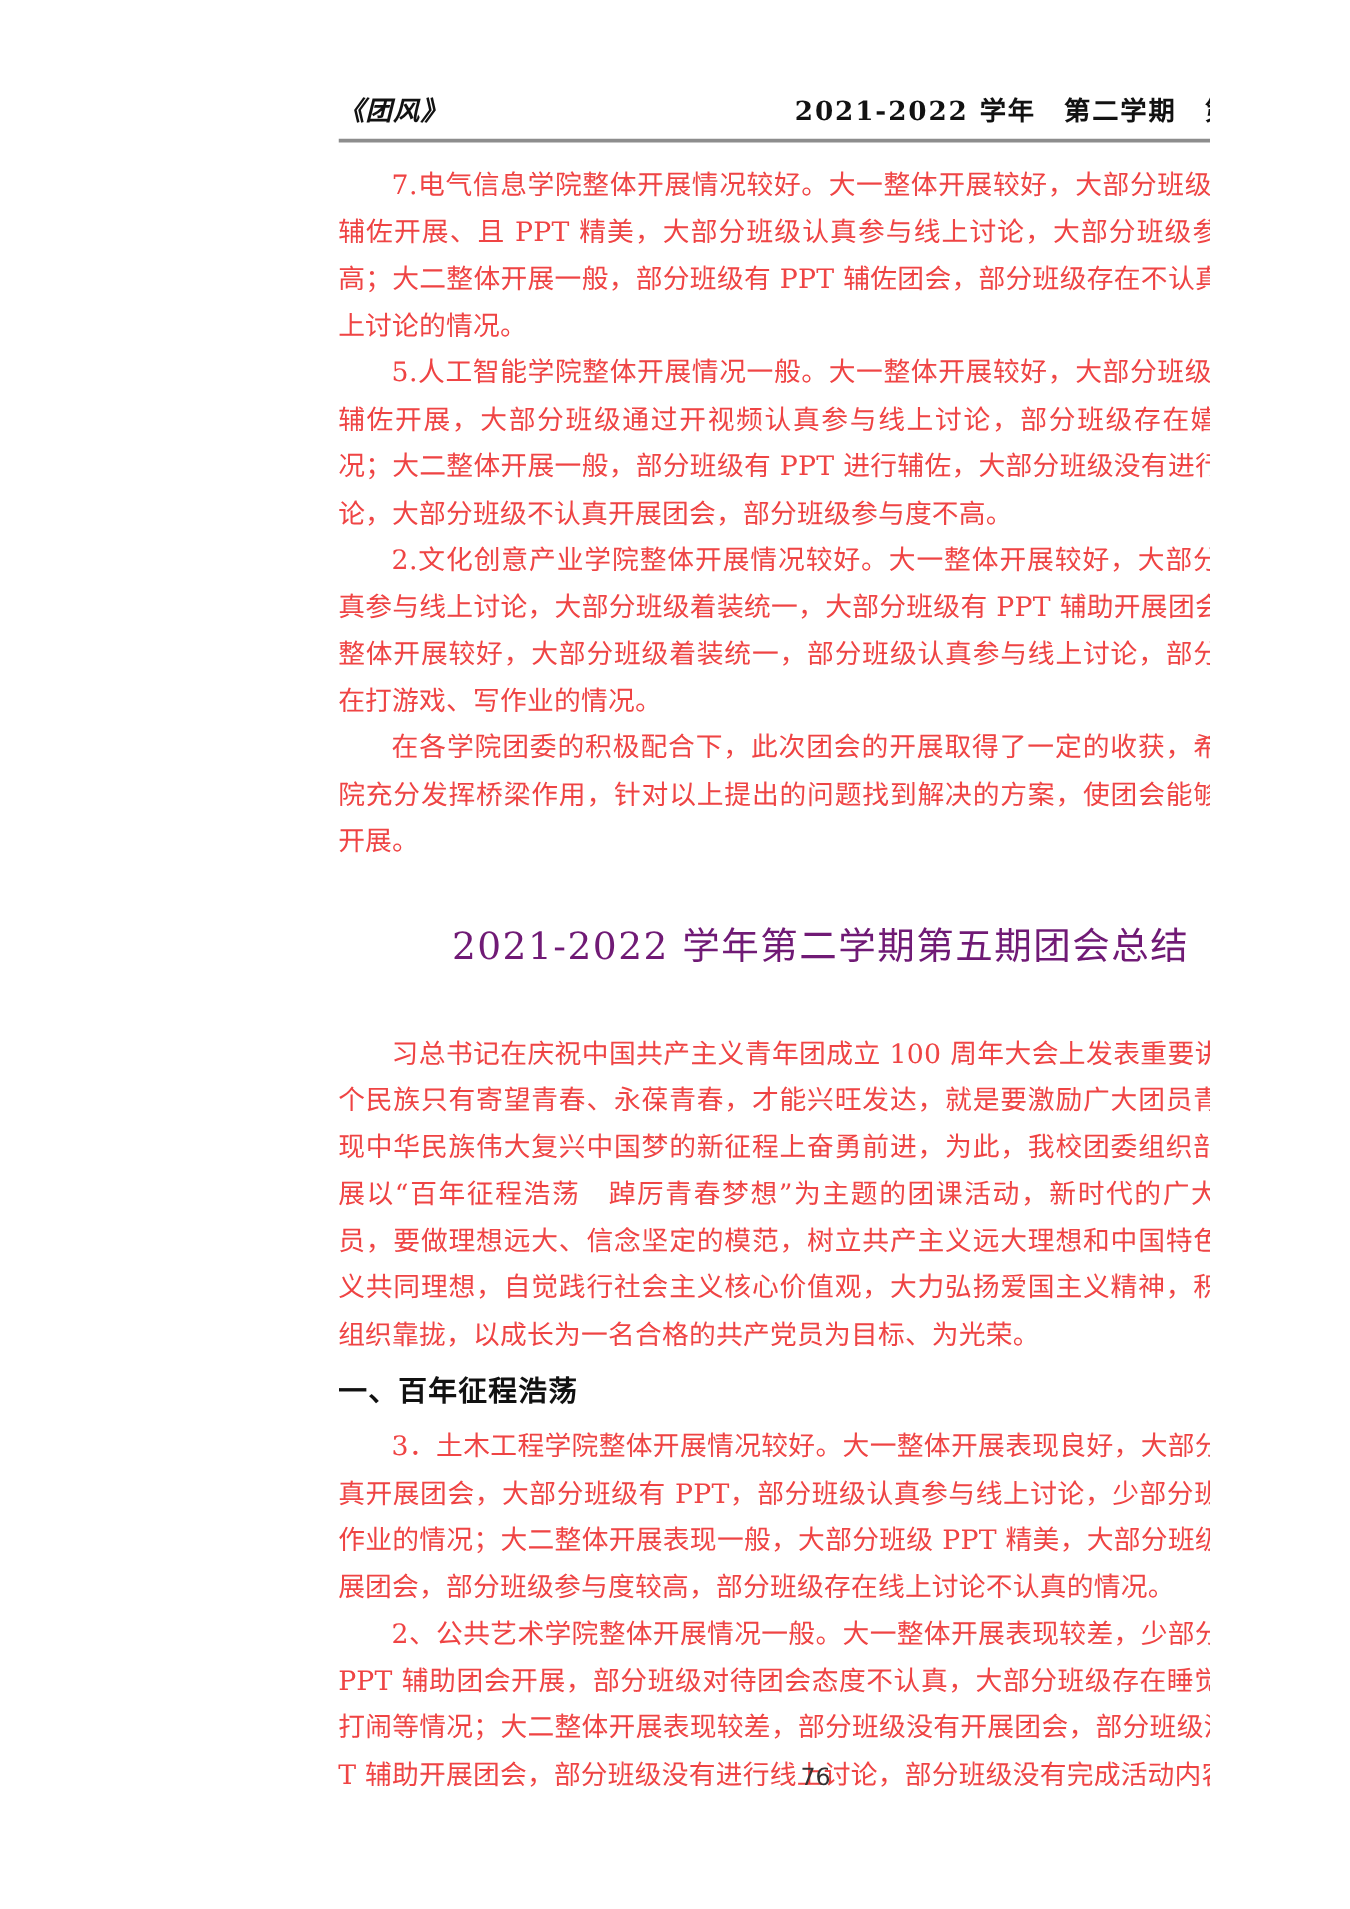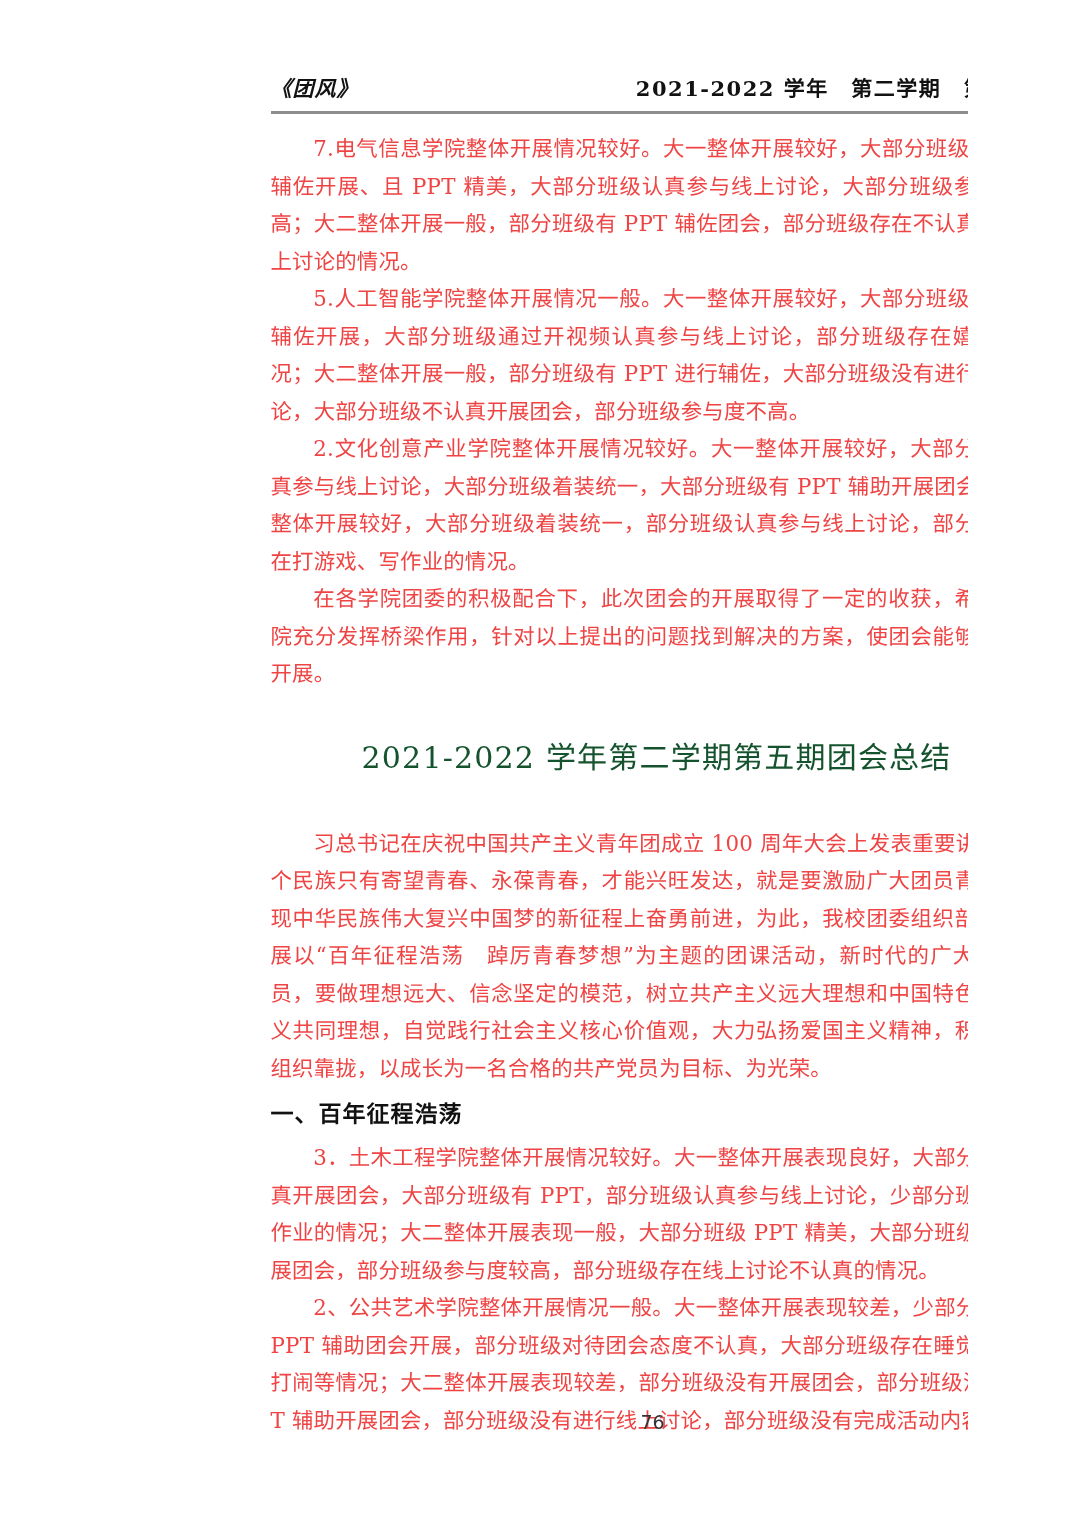--- a/index.html
+++ b/index.html
@@ -79,21 +79,21 @@
   }
 
   
   h1.doc-title {
     margin: 0;
     font-size: 30px;
     font-weight: 400;
     line-height: 46px;
     text-align: center;
     letter-spacing: 1.2px;
-    color: #14532d;
+    color: #701a75;
     white-space: nowrap;
   }
 
   
   h2.section-title {
     margin: 0;
     font-size: 23px;
     font-weight: 700;
     line-height: 38px;
     letter-spacing: 1px;

